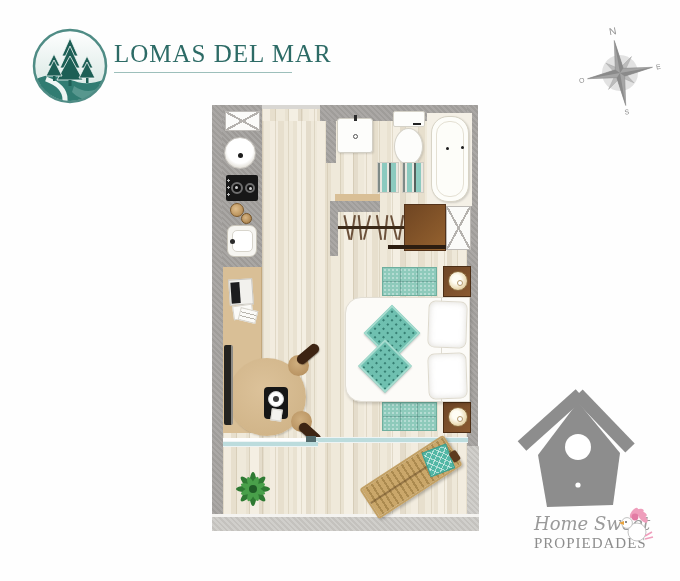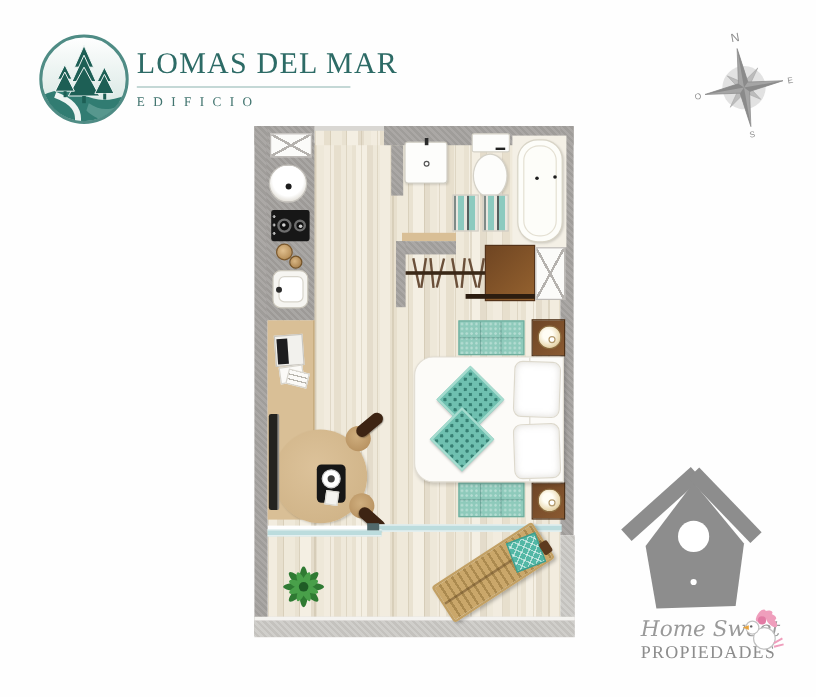--- a/index.html
+++ b/index.html
@@ -207,21 +207,20 @@
         <polygon points="24,34 16,50 32,50"></polygon>
         <rect x="23" y="50" width="2.5" height="5" stroke="none"></rect>
         <polygon points="57,30 51,42 63,42"></polygon>
         <polygon points="57,36 49,52 65,52"></polygon>
         <rect x="56" y="52" width="2.5" height="5" stroke="none"></rect>
       </g>
     </svg>
     <div class="lomas-text">
       <div class="lomas-title">LOMAS DEL MAR</div>
       <div class="lomas-rule"></div>
-      <div class="lomas-sub">EDIFICIO</div>
     </div>
   </div>
 
   <svg class="compass" viewBox="0 0 90 98">
     <g transform="rotate(-10 45 55)">
       <circle cx="45" cy="55" r="18" fill="#d8d8d8" opacity="0.75"></circle>
       <path d="M45,35 L48,52 L62,55 L48,58 L45,75 L42,58 L28,55 L42,52 Z" transform="rotate(45 45 55)" fill="#bcbcbc" stroke="#a9a9a9" stroke-width="0.5"></path>
       <path d="M45,22 L49,51 L78,55 L49,59 L45,88 L41,59 L12,55 L41,51 Z" fill="#a5a5a5" stroke="#8e8e8e" stroke-width="0.6"></path>
       <path d="M45,22 L49,51 L45,55 Z M78,55 L49,59 L45,55 Z M45,88 L41,59 L45,55 Z M12,55 L41,51 L45,55 Z" fill="#8a8a8a"></path>
       <text x="45" y="16" text-anchor="middle" font-size="10">N</text>

